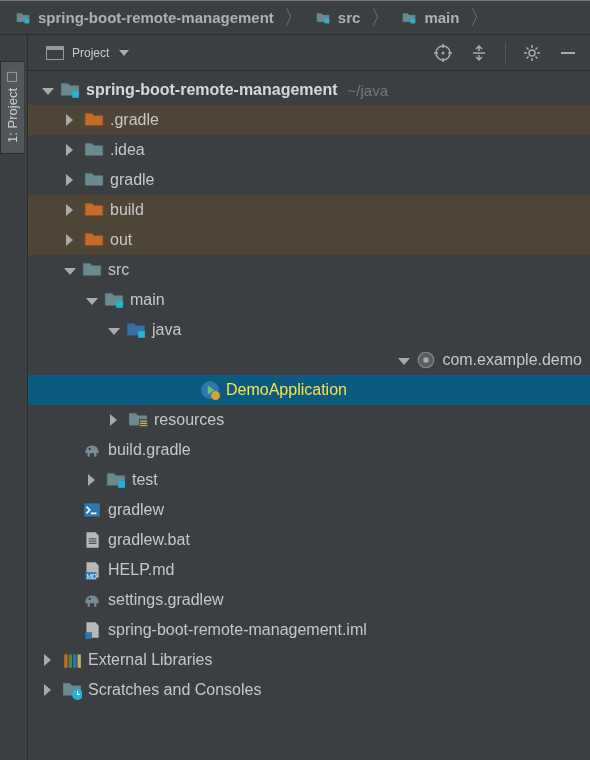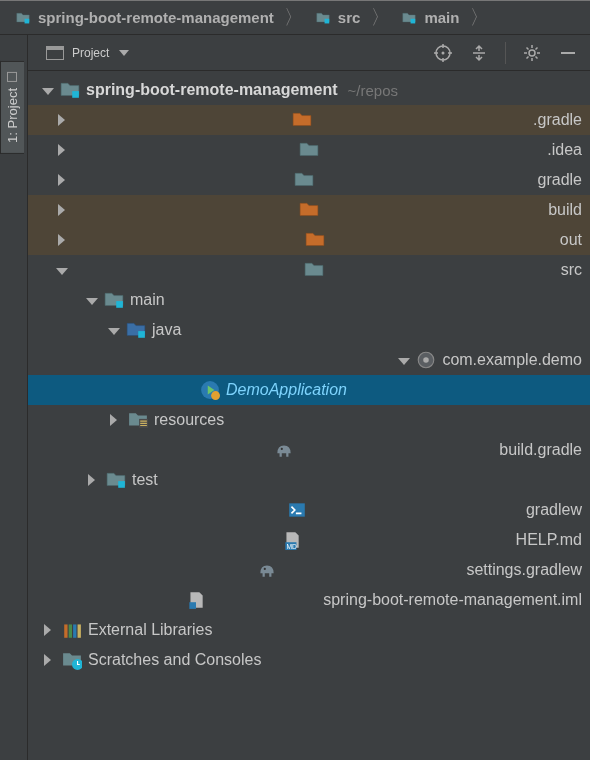--- a/index.html
+++ b/index.html
@@ -76,28 +76,28 @@
   
   .tree { padding: 4px 0 0 0; font-size: 16px; }
   .row {
     height: 30px;
     display: flex;
     align-items: center;
     white-space: nowrap;
     padding-right: 8px;
   }
   .row.l0 { padding-left: 14px; }
-  .row.l1 { padding-left: 28px; justify-content: space-between; }
+  .row.l1 { padding-left: 36px; }
   .row.l2 { padding-left: 58px; }
   .row.l3 { padding-left: 80px; text-align: right; }
   .row.l4 { padding-left: 102px; justify-content: flex-end; }
   .row.l6 { padding-left: 172px; }
   .row.hl { background: #4e4537; }
   .row.sel { background: #0d5a80; color: #fff; }
-  .row.sel .label { color: #7dd3fc; font-style: italic; }
+  .row.sel .label { color: #fde047; }
   .arrow { width: 12px; height: 12px; margin-right: 6px; flex: 0 0 12px; }
   .arrow.down { width:0;height:0;border-left:6px solid transparent;border-right:6px solid transparent;border-top:7px solid #aaa; margin-top:2px;}
   .arrow.right { width:0;height:0;border-top:6px solid transparent;border-bottom:6px solid transparent;border-left:7px solid #aaa; margin-left:2px;}
   .arrow.none { }
   .ico { width: 20px; height: 18px; margin-right: 6px; flex: 0 0 20px; display:flex; align-items:center; justify-content:center;}
   .label { color: #c7c7c7; }
   .row .bold { font-weight: 700; color: #d8d8d8; }
   .hint { color: #777; margin-left: 10px; font-size: 15px; }
 </style>
 </head>
@@ -252,21 +252,21 @@
 
   <div class="tree">
     <div class="row l0">
       <span class="arrow down"></span>
       <span class="ico">
           <svg viewBox="0 0 18 18">
             <use href="#folder-teal"></use>
           </svg>
         </span>
       <span class="label bold">spring-boot-remote-management</span>
-      <span class="hint">~/repos</span>
+      <span class="hint">~/java</span>
     </div>
 
     <div class="row l1 hl">
       <span class="arrow right"></span>
       <span class="ico">
           <svg viewBox="0 0 18 18">
             <use href="#folder-orange"></use>
           </svg>
         </span>
       <span class="label">.gradle</span>
@@ -384,20 +384,29 @@
           <svg viewBox="0 0 18 18">
             <use href="#term"></use>
           </svg>
         </span>
       <span class="label">gradlew</span>
     </div>
     <div class="row l1">
       <span class="arrow none"></span>
       <span class="ico">
           <svg viewBox="0 0 18 18">
+            <use href="#file"></use>
+          </svg>
+        </span>
+      <span class="label">gradlew.bat</span>
+    </div>
+    <div class="row l1">
+      <span class="arrow none"></span>
+      <span class="ico">
+          <svg viewBox="0 0 18 18">
             <use href="#md"></use>
           </svg>
         </span>
       <span class="label">HELP.md</span>
     </div>
     <div class="row l1">
       <span class="arrow none"></span>
       <span class="ico">
           <svg viewBox="0 0 18 18">
             <use href="#elephant"></use>

